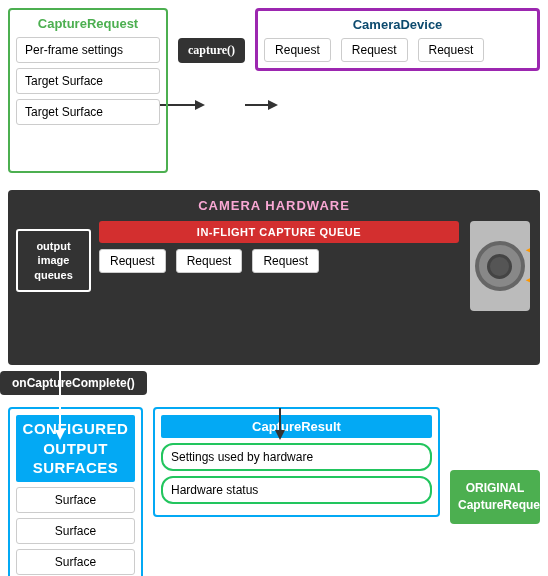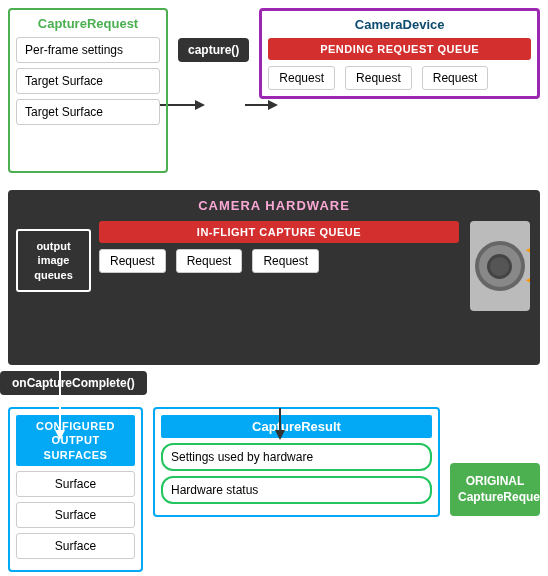--- a/index.html
+++ b/index.html
@@ -57,20 +57,21 @@
     }
     .capture-btn {
       background: #333;
       color: #fff;
       border-radius: 4px;
       padding: 5px 10px;
       font-size: 12px;
       font-weight: bold;
       white-space: nowrap;
       position: relative;
+      font-family: Liberation Serif, serif;
     }
 
     
     .camera-device-box {
       border: 3px solid #9C27B0;
       border-radius: 4px;
       padding: 6px;
       flex: 1;
       position: relative;
     }
@@ -190,21 +191,21 @@
     .configured-surfaces-box {
       border: 2px solid #03A9F4;
       border-radius: 4px;
       padding: 6px;
       width: 135px;
     }
     .configured-surfaces-title {
       background: #03A9F4;
       color: #fff;
       font-weight: bold;
-      font-size: 11px;
+      font-size: 15px;
       text-align: center;
       padding: 4px;
       border-radius: 2px;
       margin-bottom: 5px;
       line-height: 1.3;
       letter-spacing: 0.5px;
     }
     .surface-item {
       border: 1px solid #ccc;
       border-radius: 3px;
@@ -314,21 +315,20 @@
         <span>Target Surface</span>
       </div>
     </div>
 
     <div class="capture-btn-area">
       <div class="capture-btn">capture()</div>
     </div>
 
     <div class="camera-device-box">
       <div class="camera-device-title">CameraDevice</div>
-      <div class="pending-queue">PENDING REQUEST QUEUE</div>
       <div class="request-row">
         <div class="request-item">Request</div>
         <div class="request-item">Request</div>
         <div class="request-item">Request</div>
       </div>
     </div>
 
   </div>
 
   <div class="middle-section">

